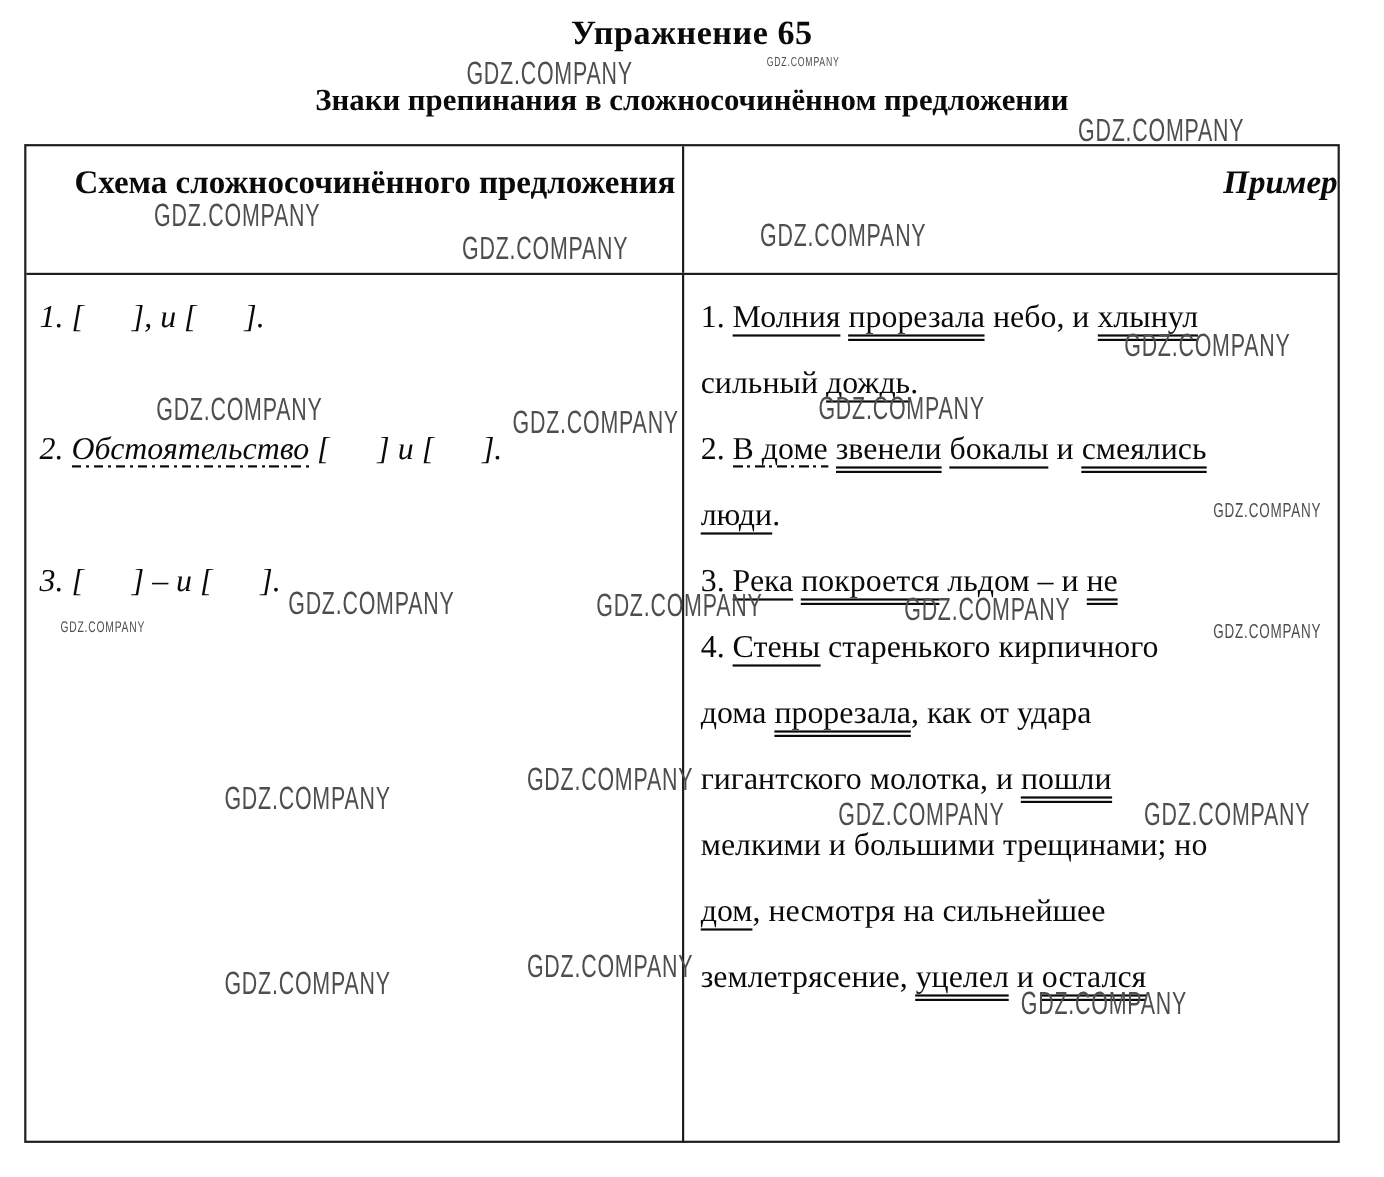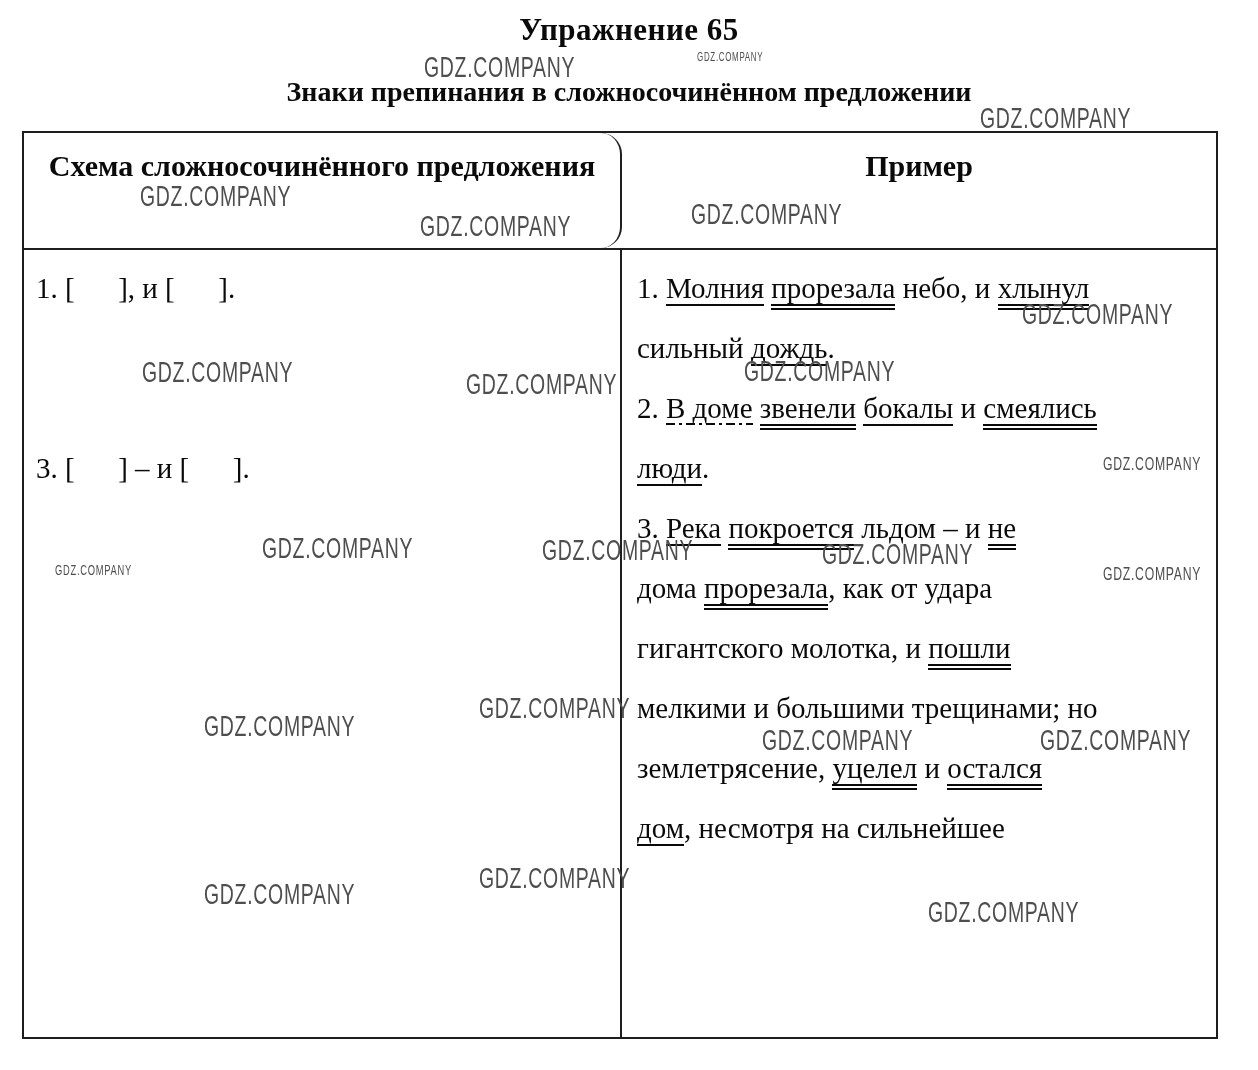--- a/index.html
+++ b/index.html
@@ -33,32 +33,31 @@
     position: absolute;
     left: 22px; top: 131px;
     width: 1196px; height: 908px;
     border: 2px solid #1e1e1e;
     box-sizing: border-box;
     background: #ffffff;
   }
   .thead { display: flex; height: 117px; border-bottom: 2px solid #1e1e1e; box-sizing: border-box; }
   .th {
     box-sizing: border-box;
-    text-align: center;
+    text-align: right;
     font-weight: bold;
     font-size: 30px;
     line-height: 58px;
     padding-top: 4px;
-    border-radius: 21px;
   }
   .th-scheme { width: 598px; border-right: 2px solid #1e1e1e; padding-left: 6px; padding-right: 6px; }
-  .th-example { flex: 1; }
+  .th-example { flex: 1; font-style: italic; }
   .tbody { display: flex; height: 789px; }
   .td { box-sizing: border-box; font-size: 29px; }
-  .td-scheme { width: 598px; border-right: 2px solid #1e1e1e; padding: 8px 8px 0 12px; }
+  .td-scheme { width: 598px; border-right: 2px solid #1e1e1e; padding: 8px 8px 0 12px; font-style: italic; }
   .td-example { flex: 1; padding: 8px 6px 0 15px; }
   .line { height: 60px; line-height: 60px; white-space: pre; }
   .u-single { border-bottom: 2px solid #0a0a0a; text-align: right; }
   .u-double { border-bottom: 6px double #0a0a0a; }
   .u-dashdot {
     background-image: repeating-linear-gradient(90deg, #0a0a0a 0 9px, transparent 9px 13px, #0a0a0a 13px 16px, transparent 16px 20px);
     background-size: 100% 2px;
     background-position: 0 100%;
     background-repeat: no-repeat;
     padding-bottom: 1px;
@@ -88,35 +87,37 @@
 
   <div class="grammar-table">
     <div class="thead">
       <div class="th th-scheme">Схема сложносочинённого предложения</div>
       <div class="th th-example">Пример</div>
     </div>
     <div class="tbody">
       <div class="td td-scheme">
           <div class="line"><span>1. [   ], и [   ].</span></div>
           <div class="line"></div>
+          <div class="line"><span>2. </span><span class="u-dashdot">Обстоятельство</span><span> [   ] и [   ].</span></div>
           <div class="line"></div>
           <div class="line"><span>3. [   ] – и [   ].</span></div>
           <div class="line"></div>
         </div>
       <div class="td td-example">
           <div class="line"><span>1. </span><span class="u-single">Молния</span><span> </span><span class="u-double">прорезала</span><span> небо, и </span><span class="u-double">хлынул</span></div>
           <div class="line"><span>сильный </span><span class="u-single">дождь</span><span>.</span></div>
           <div class="line"><span>2. </span><span class="u-dashdot">В доме</span><span> </span><span class="u-double">звенели</span><span> </span><span class="u-single">бокалы</span><span> и </span><span class="u-double">смеялись</span></div>
           <div class="line"><span class="u-single">люди</span><span>.</span></div>
           <div class="line"><span>3. </span><span class="u-single">Река</span><span> </span><span class="u-double">покроется</span><span> льдом – и </span><span class="u-double">не</span></div>
+          <div class="line"><span>4. </span><span class="u-single">Стены</span><span> старенького кирпичного</span></div>
           <div class="line"><span>дома </span><span class="u-double">прорезала</span><span>, как от удара</span></div>
           <div class="line"><span>гигантского молотка, и </span><span class="u-double">пошли</span></div>
           <div class="line"><span>мелкими и большими трещинами; но</span></div>
+          <div class="line"><span class="u-single">дом</span><span>, несмотря на сильнейшее</span></div>
           <div class="line"><span>землетрясение, </span><span class="u-double">уцелел</span><span> и </span><span class="u-double">остался</span></div>
-          <div class="line"><span class="u-single">дом</span><span>, несмотря на сильнейшее</span></div>
         </div>
     </div>
   </div>
 
   <div class="watermarks">
       <span class="wm wm-L" style="left: 424px; top: 53px; color: rgb(78, 78, 78);">GDZ.COMPANY</span>
       <span class="wm wm-XS" style="left: 697px; top: 51px; color: rgb(78, 78, 78);">GDZ.COMPANY</span>
       <span class="wm wm-L" style="left: 980px; top: 104px; color: rgb(78, 78, 78);">GDZ.COMPANY</span>
       <span class="wm wm-L" style="left: 140px; top: 182px; color: rgb(78, 78, 78);">GDZ.COMPANY</span>
       <span class="wm wm-L" style="left: 420px; top: 212px; color: rgb(78, 78, 78);">GDZ.COMPANY</span>

